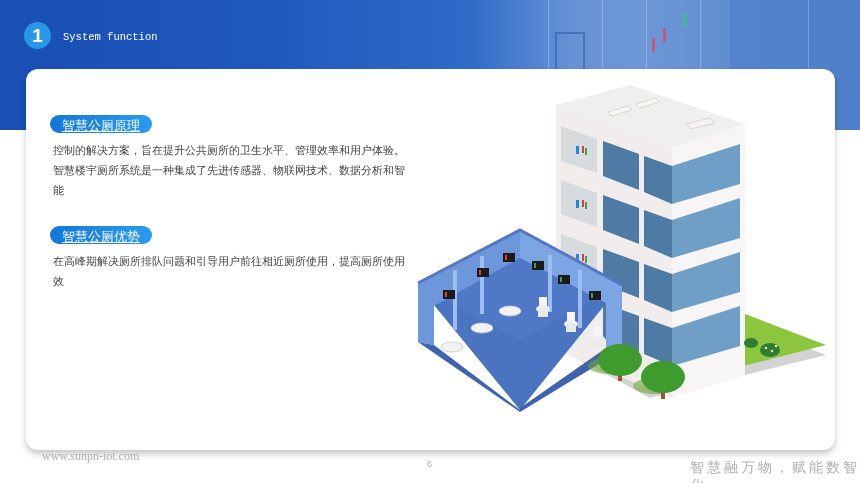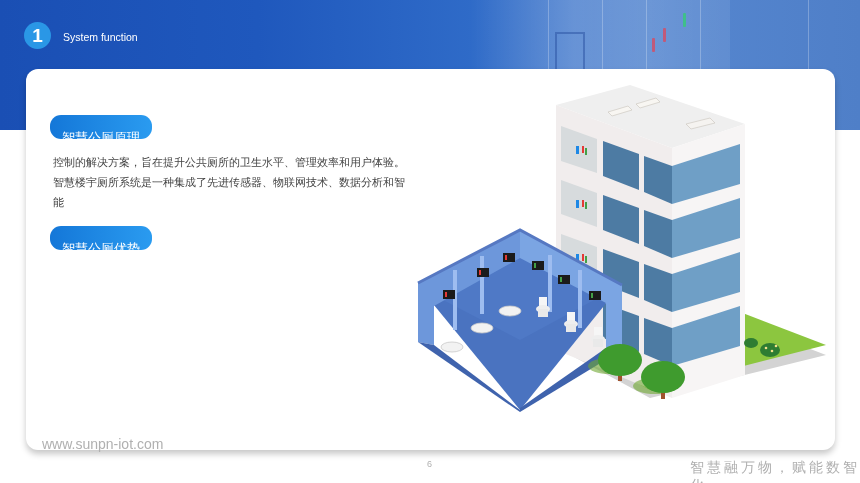--- a/index.html
+++ b/index.html
@@ -20,38 +20,38 @@
   .hero-bg .light { position: absolute; width: 3px; height: 14px; border-radius: 1px; }
 
   .title-row { position: absolute; left: 24px; top: 22px; display: flex; align-items: center; }
   .num-badge {
     width: 27px; height: 27px; border-radius: 50%;
     background: #2a97e6; color: #fff; font-weight: bold; font-size: 19px;
     display: flex; align-items: center; justify-content: center;
     font-family: "Liberation Sans", sans-serif;
   }
   .title-cn { margin-left: 9px; color: #ffffff; font-size: 25px; font-weight: bold; letter-spacing: 1px; }
-  .title-en { margin-left: 12px; color: #ffffff; font-size: 10.5px; font-family: Liberation Sans, sans-serif; margin-top: 2px; }
+  .title-en { margin-left: 12px; color: #ffffff; font-size: 10.5px; font-family: Liberation Mono, monospace; margin-top: 2px; }
 
   .card {
     position: absolute; left: 26px; top: 69px; width: 809px; height: 381px;
     background: #ffffff; border-radius: 12px;
     box-shadow: 0 4px 6px rgba(0,0,0,0.22);
   }
 
   .section { position: absolute; left: 50px; width: 370px; }
   .pill {
-    display: inline-block; height: 18px; line-height: 22px; padding: 12px 12px;
+    display: inline-block; height: 18px; line-height: 22px; padding: 0 12px;
     border-radius: 11px; color: #ffffff; font-size: 13px;
     background: linear-gradient(90deg, #1477d8 0%, #2a9bf0 100%);
     text-decoration: underline;
   }
   .desc { margin-top: 7px; margin-left: 3px; font-size: 11px; line-height: 20px; color: #444444; width: 362px; }
 
-  .footer-url { position: absolute; left: 42px; top: 436px; font-size: 14px; color: #b0b0b0; font-family: Liberation Sans, sans-serif; }
+  .footer-url { position: absolute; left: 42px; top: 449px; font-size: 12px; color: #b0b0b0; font-family: Liberation Serif, serif; }
   .footer-page { position: absolute; left: 427px; top: 459px; font-size: 9px; color: #b0b0b0; font-family: "Liberation Sans", sans-serif; }
   .footer-slogan { position: absolute; left: 690px; top: 459px; font-size: 14px; color: #b0b0b0; letter-spacing: 3px; }
 
   .illus { position: absolute; left: 410px; top: 80px; width: 420px; height: 340px; }
 </style>
 </head>
 <body>
 
 <div class="hero-bg">
   <div class="glow"></div>
@@ -77,20 +77,21 @@
   <div class="pill">智慧公厕原理</div>
   <div class="desc">
     <div>控制的解决方案，旨在提升公共厕所的卫生水平、管理效率和用户体验。</div>
     <div>智慧楼宇厕所系统是一种集成了先进传感器、物联网技术、数据分析和智能</div>
   </div>
 </div>
 
 <div class="section" style="top:226px;">
   <div class="pill">智慧公厕优势</div>
   <div class="desc">
+    <div>在高峰期解决厕所排队问题和引导用户前往相近厕所使用，提高厕所使用效</div>
   </div>
 </div>
 
 <div class="section" style="top:336px;">
 </div>
 
 <svg class="illus" viewBox="0 0 420 340">
 
   <polygon points="155,272 330,242 416,275 240,318" fill="#d3d3d3"></polygon>
 

